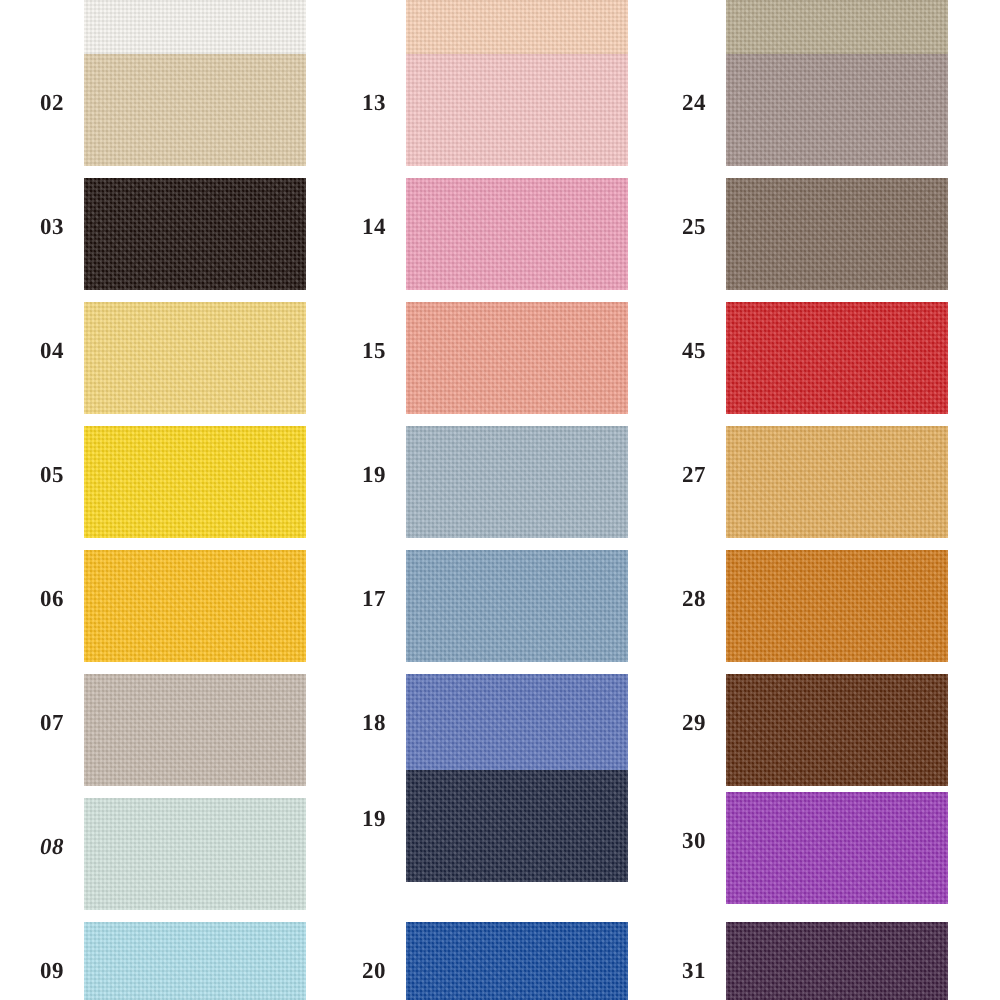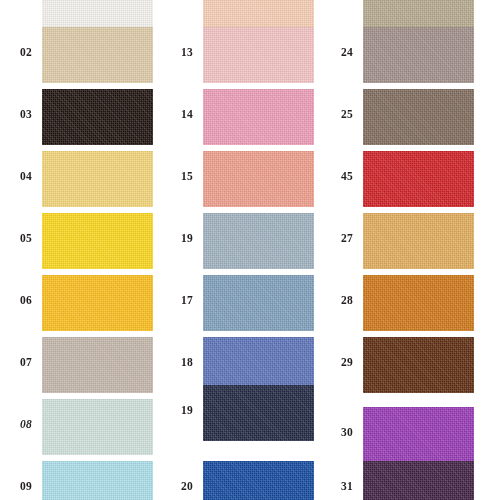--- a/index.html
+++ b/index.html
@@ -180,21 +180,21 @@
         <div class="label">27</div>
       </div>
       <div class="row" style="top: 275px;">
         <div class="swatch" style="background-color: rgb(205, 119, 23);"></div>
         <div class="label">28</div>
       </div>
       <div class="row" style="top: 337px;">
         <div class="swatch" style="background-color: rgb(93, 43, 16);"></div>
         <div class="label">29</div>
       </div>
-      <div class="row" style="top: 407px;">
+      <div class="row" style="top: 396px;">
         <div class="swatch" style="background-color: rgb(150, 55, 180);"></div>
         <div class="label">30</div>
       </div>
       <div class="row" style="top: 461px;">
         <div class="swatch" style="background-color: rgb(62, 32, 64);"></div>
         <div class="label">31</div>
       </div>
     </div>
 
 </div>

